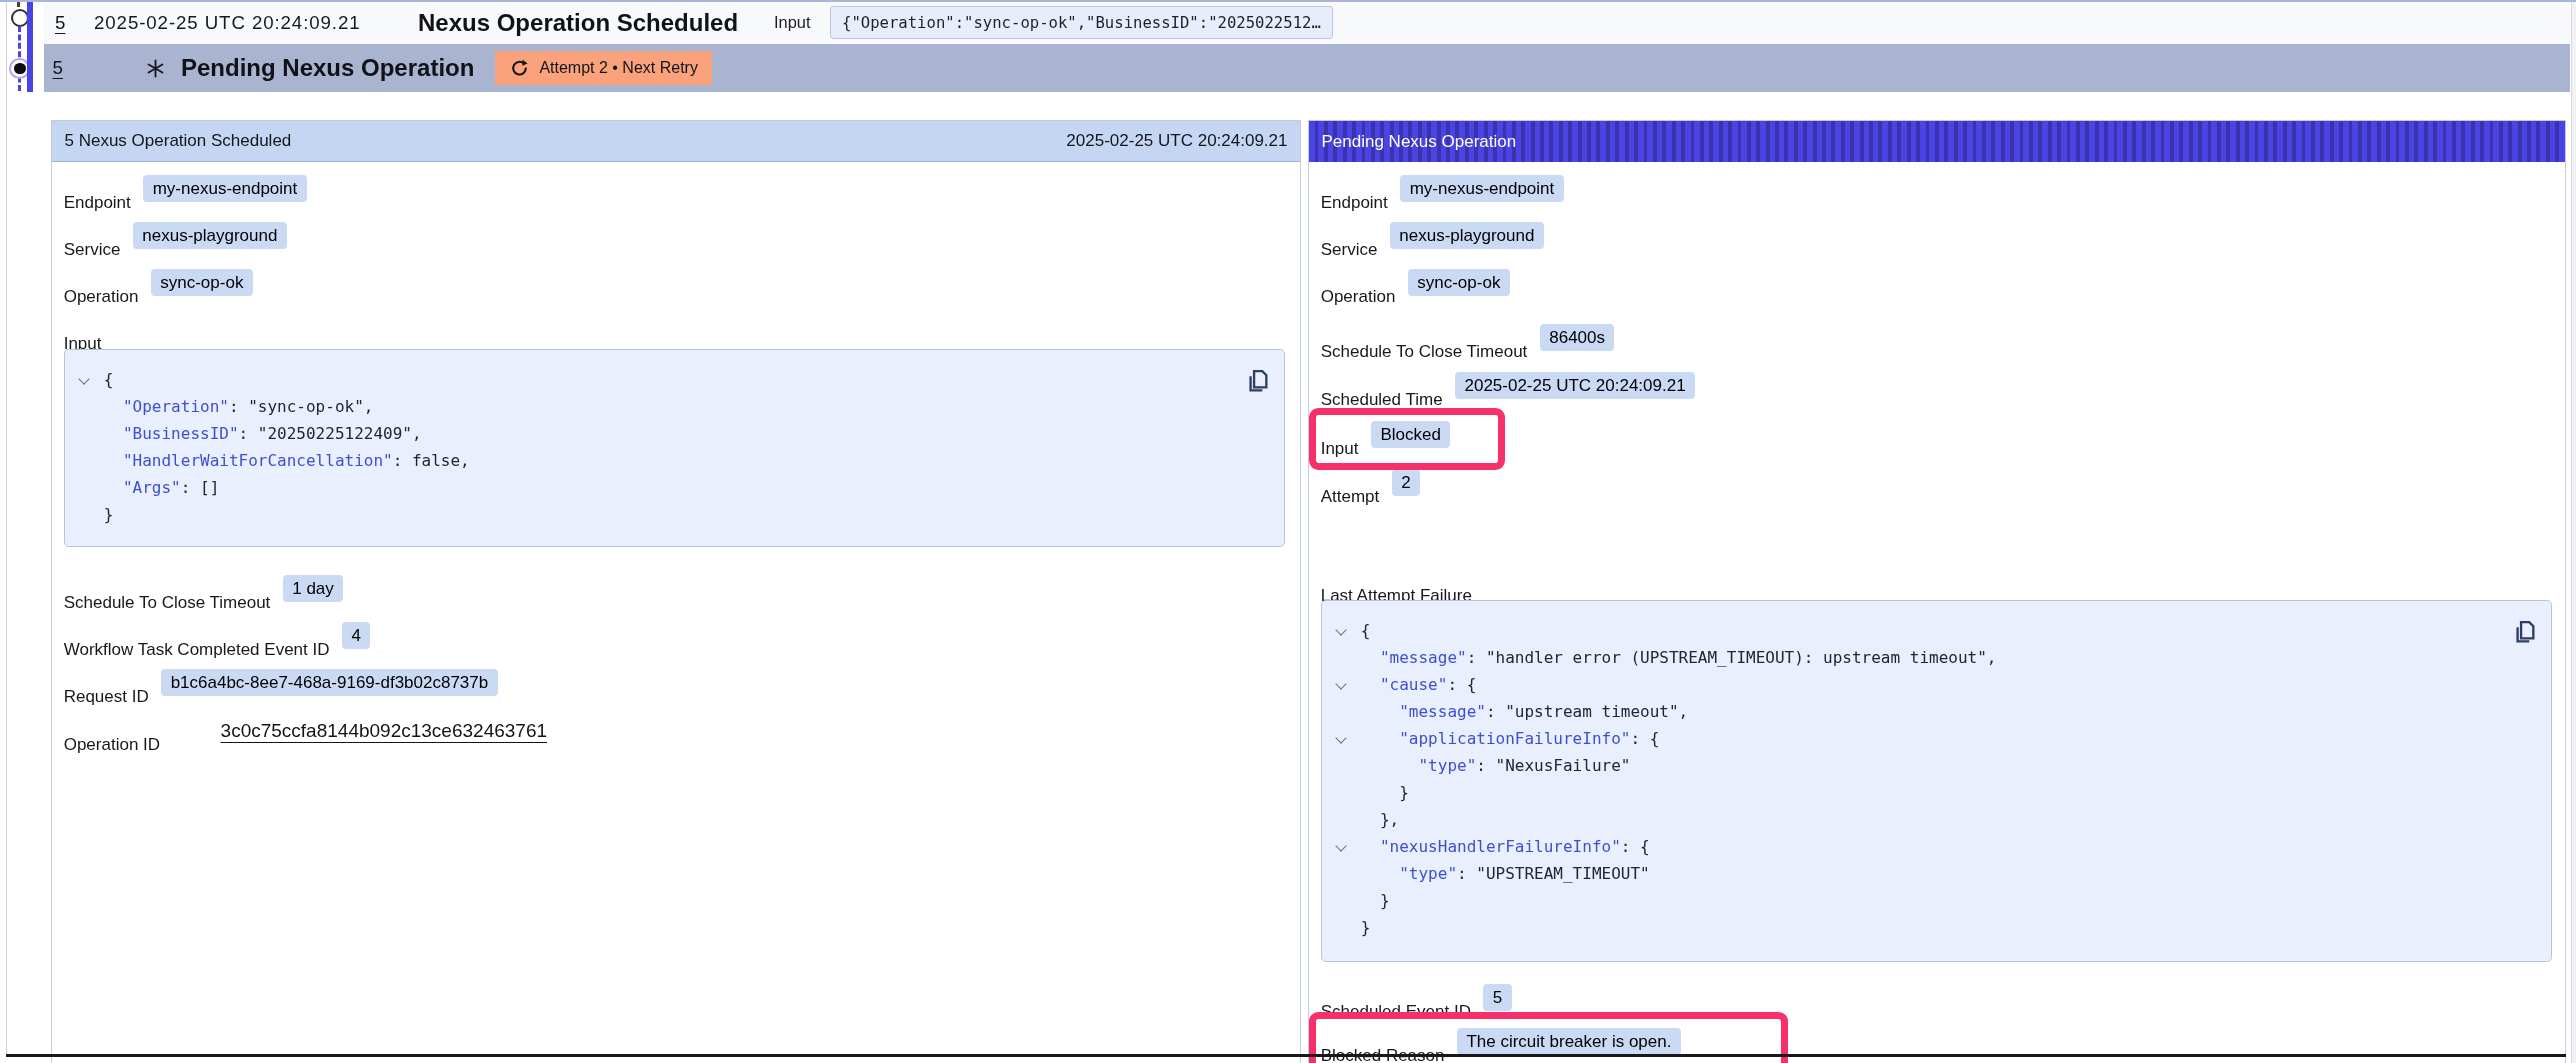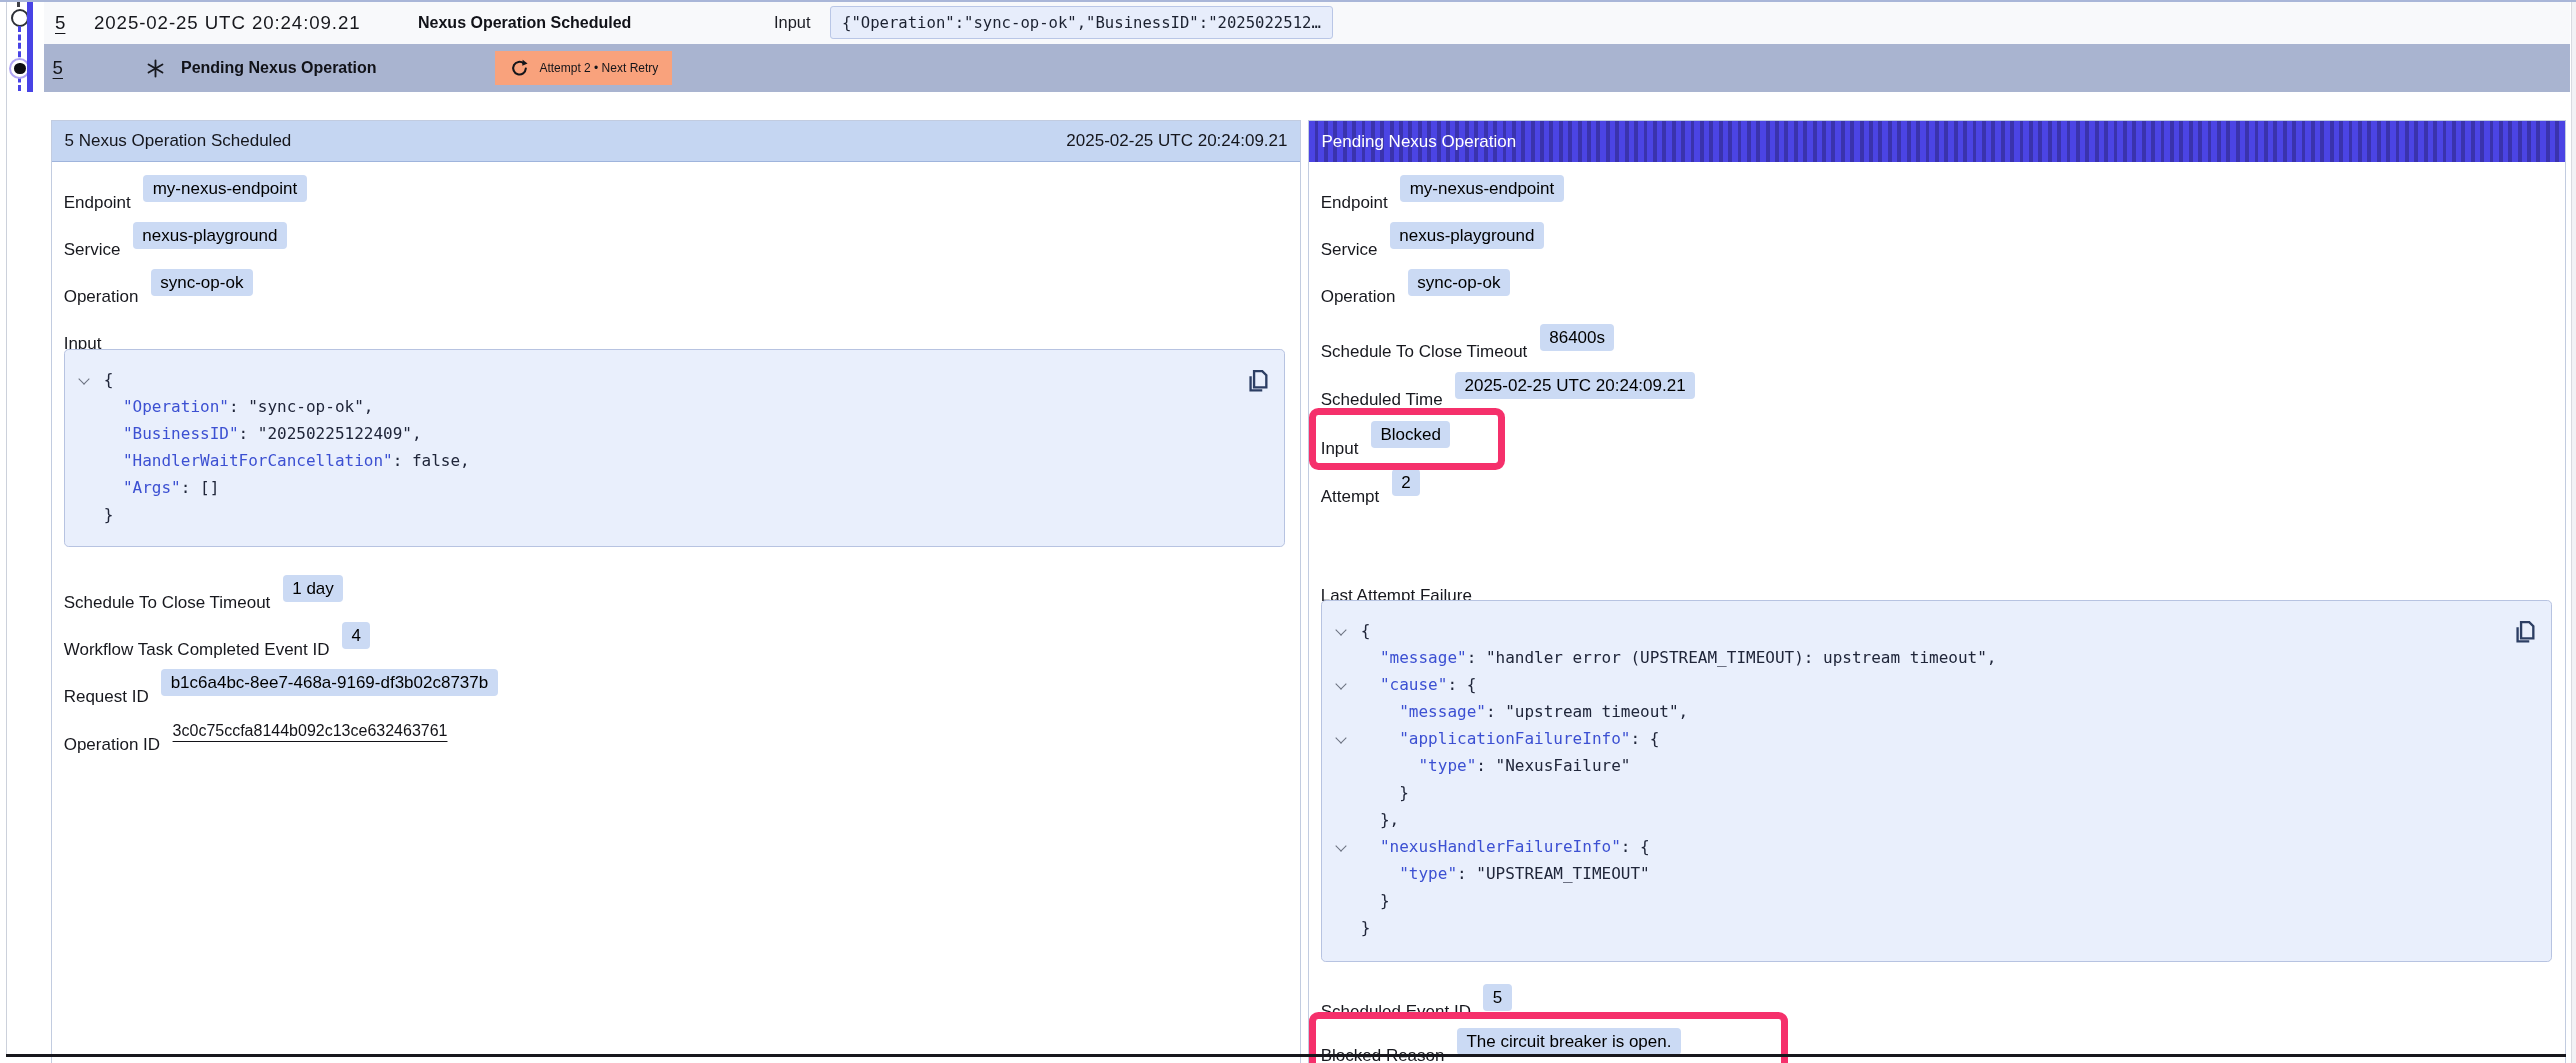--- a/index.html
+++ b/index.html
@@ -17,41 +17,41 @@
   .ind-bar{left:27px;top:1.6px;width:6.2px;height:90px;background:var(--indigo,#4843e5);}
   .topline{left:0;top:0;width:2576px;height:1.6px;background:#a9b6d8;}
 
   
   .hrow{left:44px;width:2526px;}
   .row1{top:1.6px;height:42px;background:#f8f9fb;}
   .row2{top:44px;height:48px;background:var(--row2,#a9b4d0);}
   .hrow .cell{position:absolute;top:0;height:100%;display:flex;align-items:center;}
   .evt-id{font-size:18.7px;text-decoration:underline;text-underline-offset:3.9px;color:#14151a;}
   .evt-time{font-size:18.7px;letter-spacing:0.9px;color:#17181d;}
-  .evt-title{font-size:16px;font-weight:700;color:#111218;}
+  .evt-title{font-size:24px;font-weight:700;color:#111218;}
   .input-lbl{font-size:16.4px;color:#1c1d24;}
   .input-chip{font-family:"DejaVu Sans Mono",monospace;font-size:15.6px;color:#1b2130;
               background:#e7edfb;border:1.6px solid #b9c6e6;border-radius:3.1px;
               padding:0 11px;height:31px;display:flex;align-items:center;white-space:nowrap;}
   .badge{background:var(--orange,#f9a27c);height:34px;display:flex;align-items:center;gap:9.4px;
-         padding:0 14px;color:#14151a;font-size:12px;font-weight:500;}
+         padding:0 14px;color:#14151a;font-size:16px;font-weight:500;}
 
   
   .panel{top:120px;height:947px;background:#fff;border:1.6px solid #c2cce0;box-sizing:border-box;overflow:visible;}
   .panel-left{left:51px;width:1250px;}
   .panel-right{left:1308px;width:1258px;}
   .phead{position:absolute;left:0;top:0;right:0;height:41px;display:flex;align-items:center;
          justify-content:space-between;padding:0 12.5px;box-sizing:border-box;font-size:17px;font-weight:500;}
   .phead-left{background:var(--headerblue,#c5d6f2);border-bottom:1.6px solid #9fb4dc;color:#15161c;}
   .phead-right{background:repeating-linear-gradient(90deg,var(--stripe1,#4b44e4) 0 5.5px,var(--stripe2,#3a33ad) 5.5px 9.4px);color:#fff;}
 
   .frow{position:absolute;left:11.7px;height:33px;display:flex;align-items:center;gap:12.5px;}
   .flabel{font-size:17px;color:#17181e;white-space:nowrap;margin-top:28px;}
   .chip{background:var(--chip,#cbdaf4);border-radius:3.9px;padding:3.9px 9.4px;font-size:17px;color:#000000;white-space:nowrap;}
-  .linkval{font-size:16px;color:#131318;text-decoration:underline;text-underline-offset:4.7px;white-space:nowrap;}
+  .linkval{font-size:19px;color:#131318;text-decoration:underline;text-underline-offset:4.7px;white-space:nowrap;margin-left:48px;}
 
   
   .codeblock{position:absolute;left:11.7px;background:var(--codebg,#e9effc);border:1.6px solid #b7c3e1;
              border-radius:4.7px;box-sizing:border-box;padding:15.6px 12.5px;
              font-family:"DejaVu Sans Mono",monospace;font-size:16px;color:#20263a;}
   .cline{display:flex;align-items:center;height:27px;white-space:pre;}
   .gutter{width:26.5px;flex:0 0 26.5px;display:flex;align-items:center;justify-content:flex-start;padding-left:3.1px;box-sizing:border-box;}
   .chev{width:7px;height:7px;border-left:1.9px solid #6b7280;border-bottom:1.9px solid #6b7280;transform:rotate(-45deg);display:inline-block;}
   .k{color:var(--key,#3c50d2);}
   .copy-btn{position:absolute;right:12.5px;top:15.6px;width:28px;height:30px;background:none;border:none;padding:0;cursor:pointer;}

